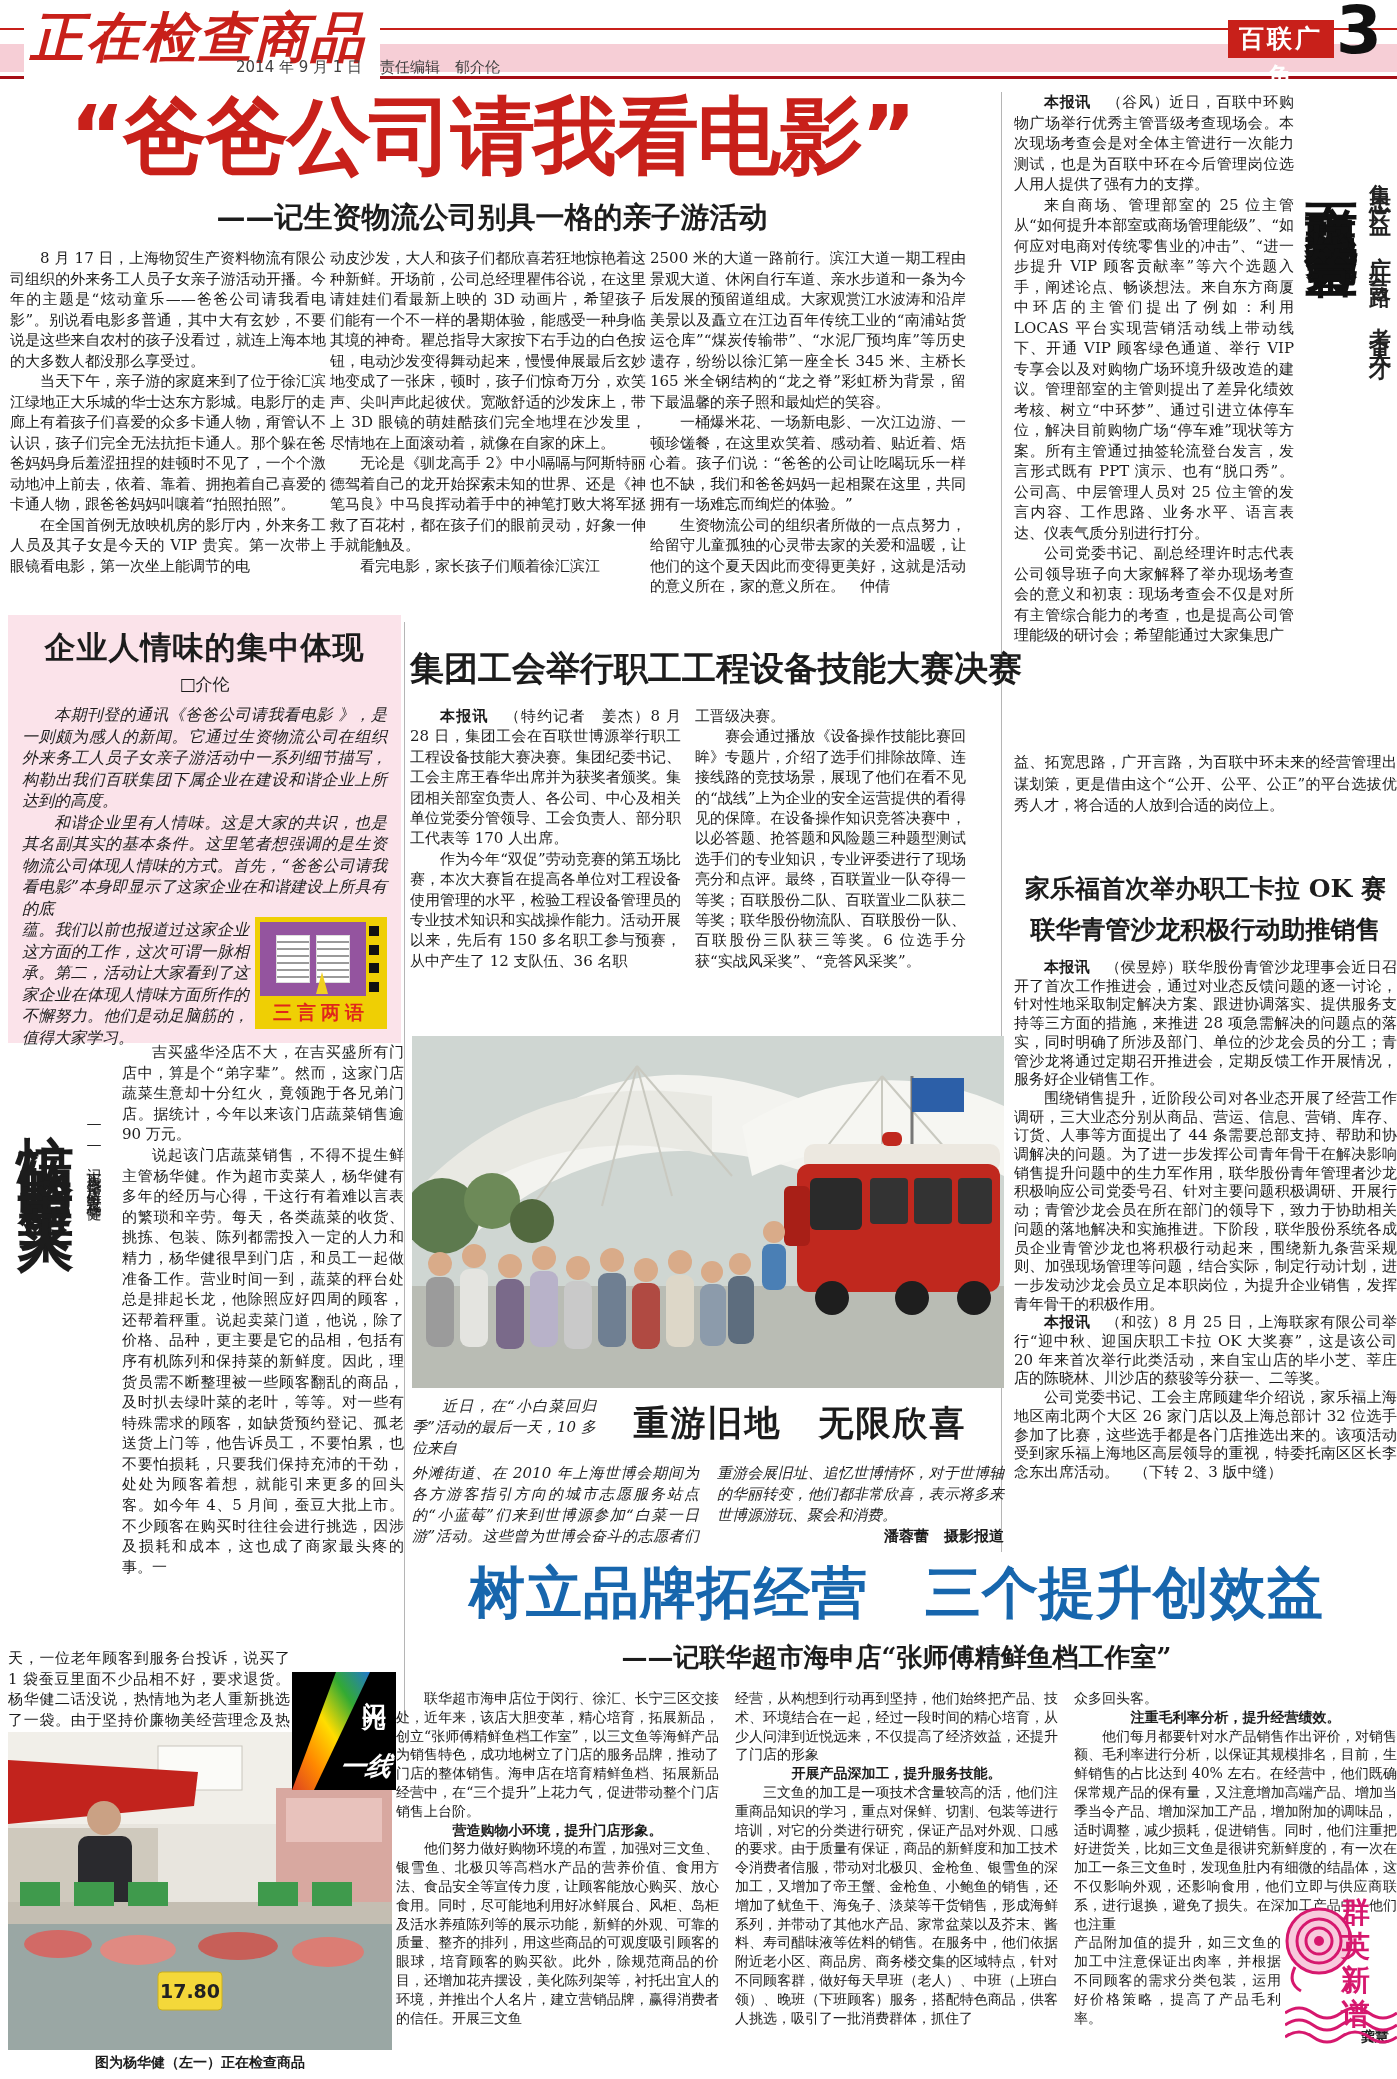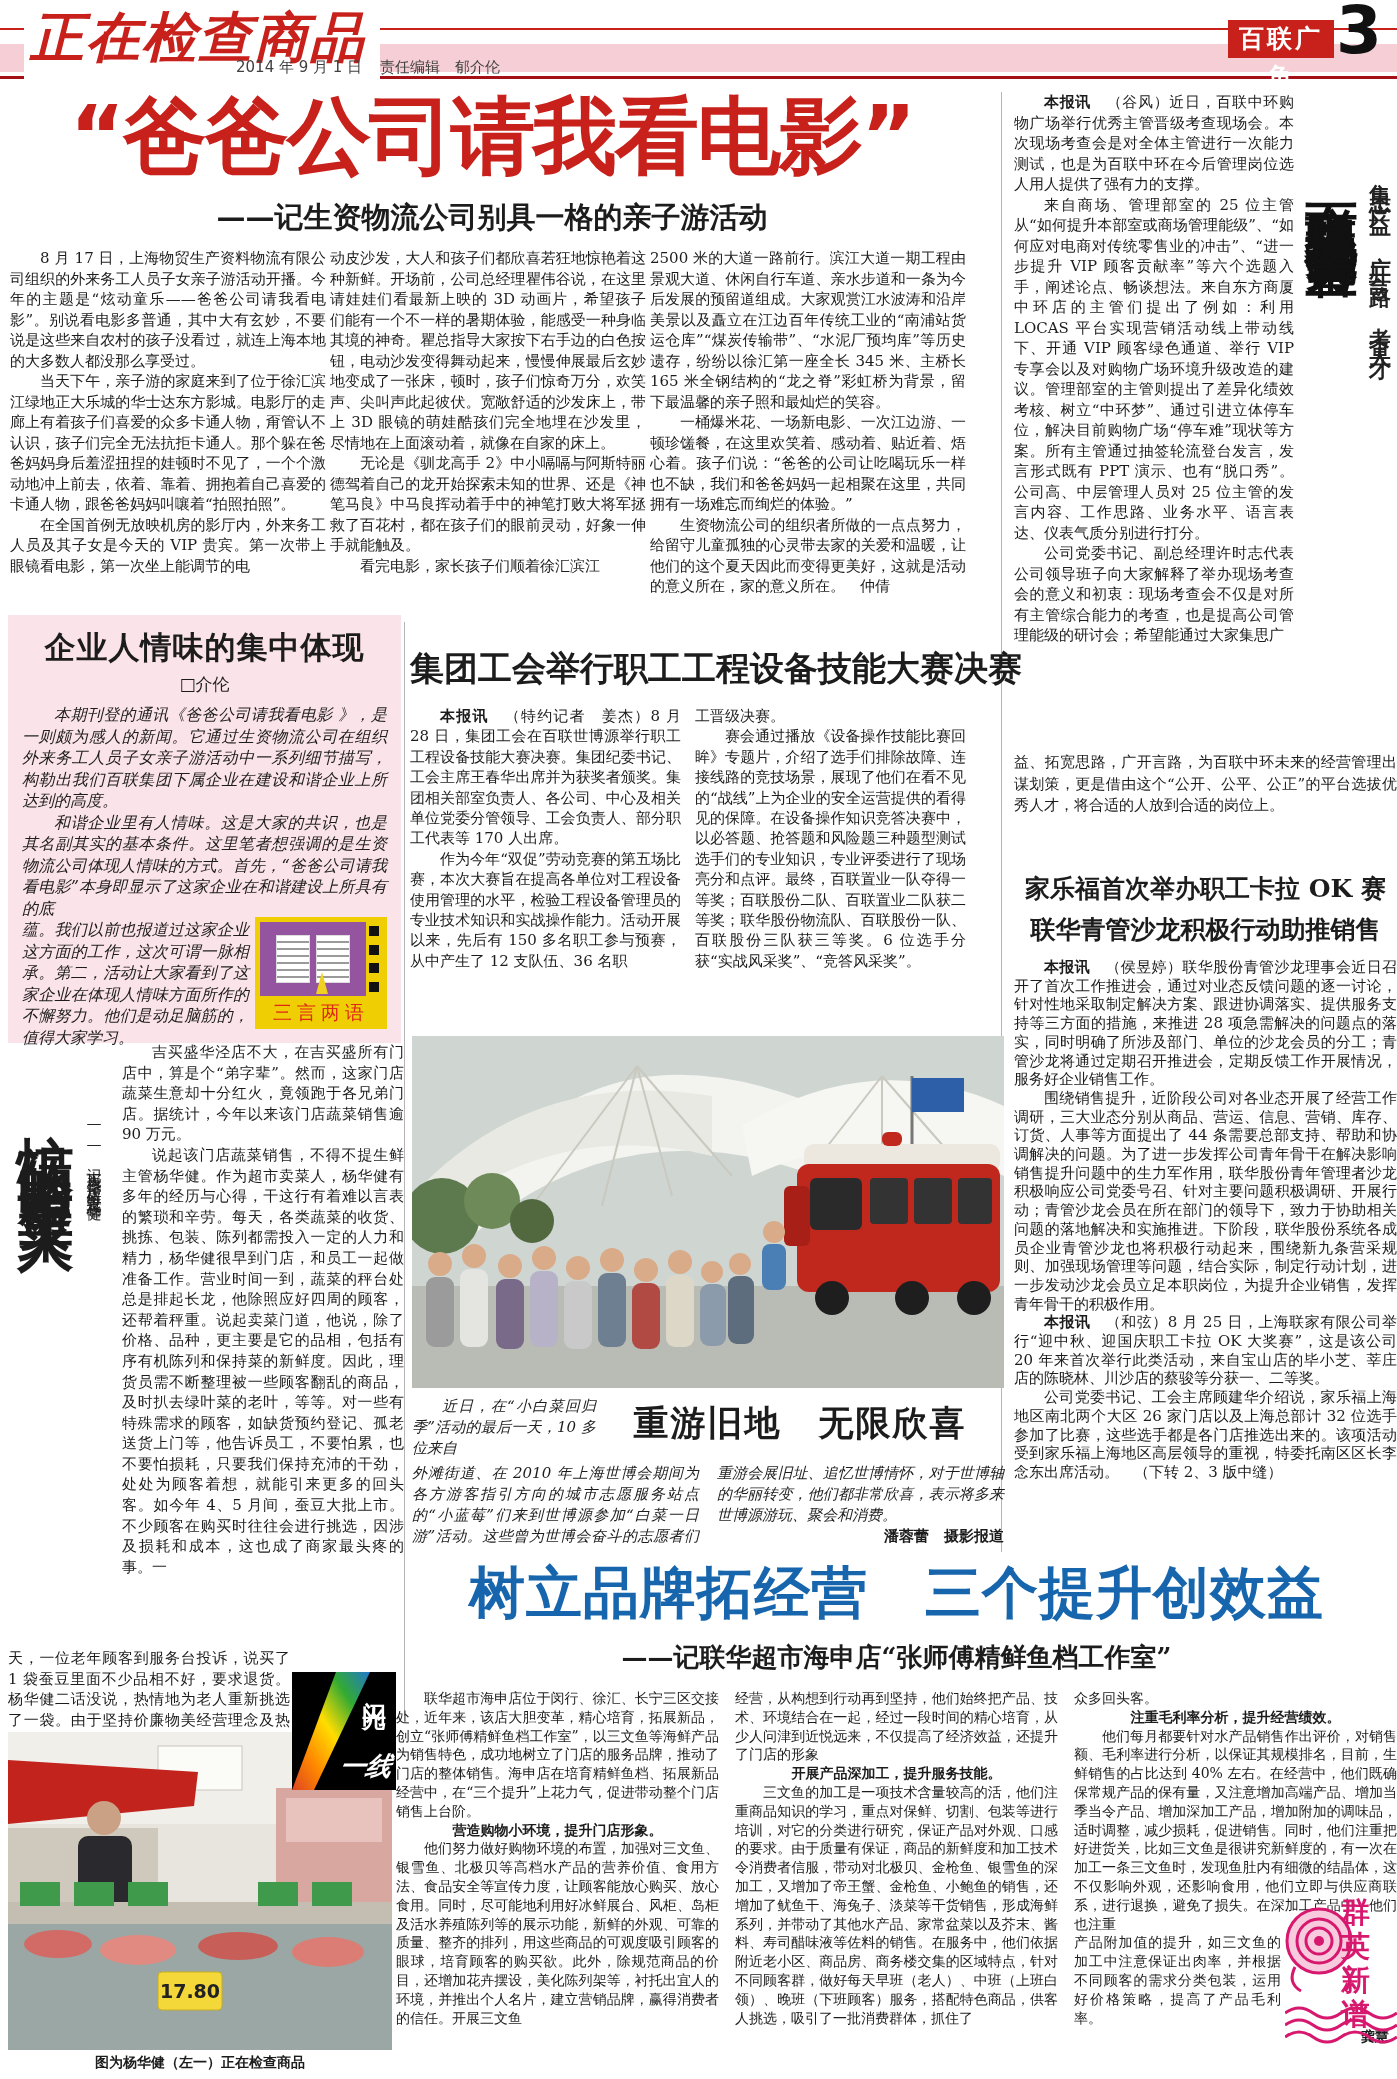--- a/index.html
+++ b/index.html
@@ -77,21 +77,21 @@
   .box-body { margin-top:8px; font-size:16px; line-height:21.5px; font-style:italic; }
   .sylw-logo { position:absolute; right:14px; bottom:14px; width:132px; height:112px; background:#efcf04; padding:5px; }
   .sylw-top { display:flex; height:74px; }
   .sylw-books { flex:1; background:#94549f; display:flex; align-items:center; justify-content:center; gap:6px; position:relative; }
   .sylw-book { width:34px; height:48px; background:#fff;
     background-image:repeating-linear-gradient(#fff 0 5px, #9a9a9a 5px 7px); border:1px solid #ddd; }
   .sylw-pen { position:absolute; bottom:2px; left:56px; width:0; height:0;
     border-left:6px solid transparent; border-right:6px solid transparent; border-bottom:22px solid #f0d020; }
   .sylw-dots { width:16px; background:#efcf04; display:flex; flex-direction:column; justify-content:space-around; align-items:center; }
   .sylw-dots i { width:10px; height:10px; background:#111; }
-  .sylw-label { height:24px; margin-top:4px; text-align:center; font-size:19px; font-weight:400; color:#e0261b; letter-spacing:5px; font-family:"DejaVu Sans", sans-serif; }
+  .sylw-label { height:24px; margin-top:4px; text-align:center; font-size:19px; font-weight:700; color:#e0261b; letter-spacing:5px; font-family:"DejaVu Sans", sans-serif; }
 
   
   .a3 { left:410px; top:646px; width:556px; }
   .a3-headline { font-size:34px; font-weight:900; white-space:nowrap; letter-spacing:0; }
   .a3-cols { display:flex; gap:14px; margin-top:14px; }
   .a3-col { flex:1; font-size:15px; line-height:20.4px; height:318px; overflow:hidden; }
 
   
   .a4 { left:8px; top:1042px; width:396px; height:600px; display:flex; }
   .a4-vtitle { width:114px; writing-mode:vertical-lr; text-orientation:upright; padding-top:48px; }

